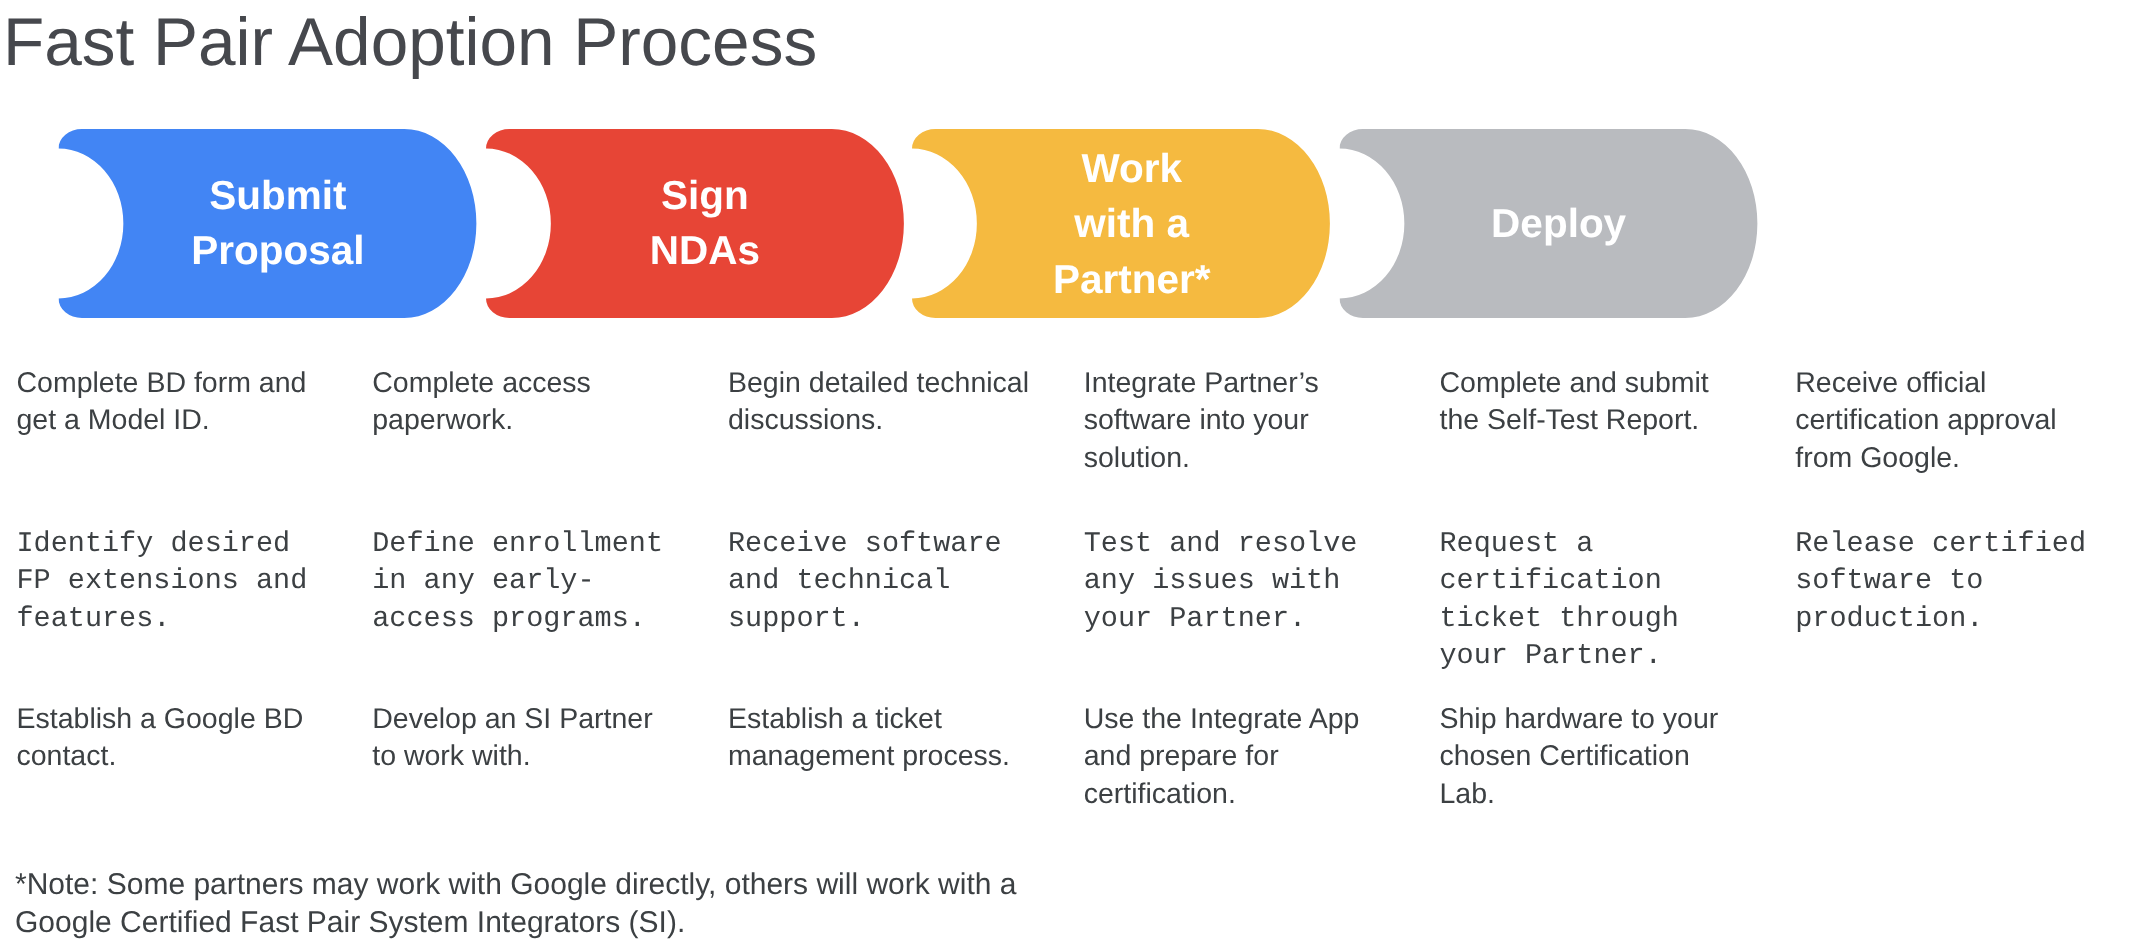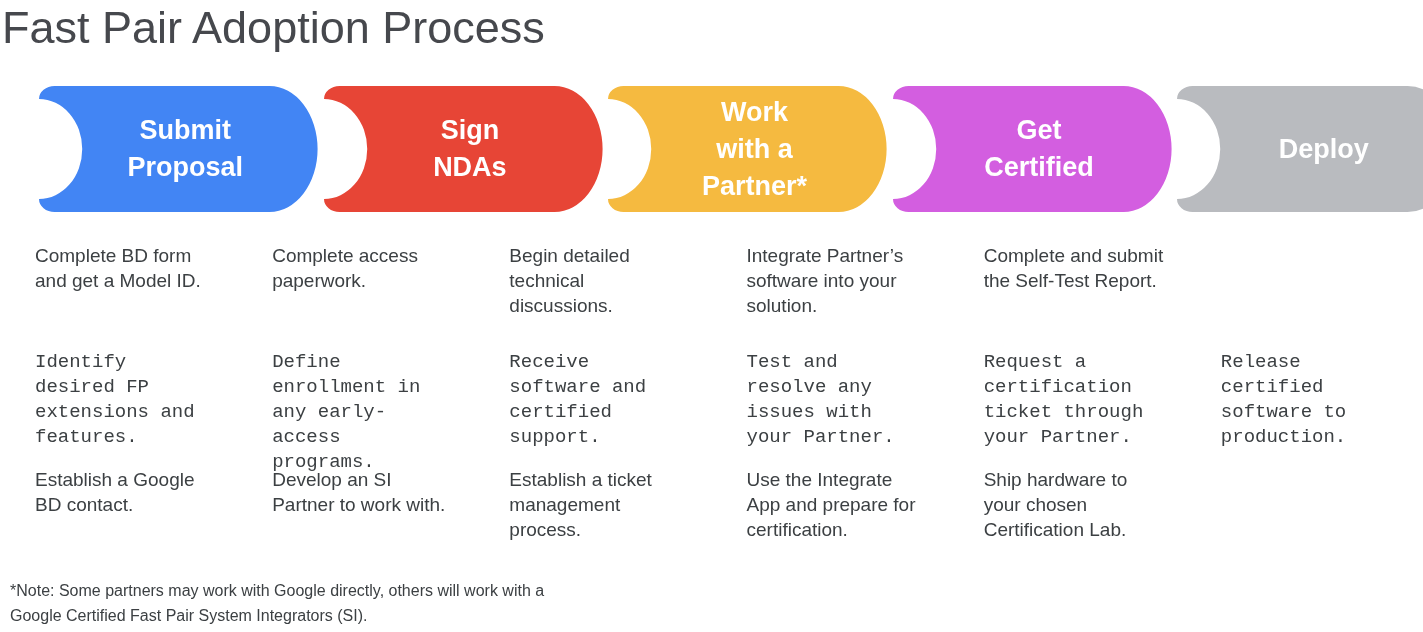--- a/index.html
+++ b/index.html
@@ -32,25 +32,24 @@
     position:absolute; left:0; width:1423px;
     display:grid; grid-template-columns:repeat(6,1fr);
   }
   .row-1 { top:243px; }
   .row-2 { top:350px;font-family:Liberation Mono, monospace; }
   .row-3 { top:467px; }
   .step-cell {
     padding:0 20px 0 11px;
     font-size:19px; line-height:25px; font-weight:400;
     color:#3c4043;
-    margin-left:24px;
   }
   .note {
     position:absolute; top:578px; left:10px;
-    font-size:16px; line-height:25px; color:#3c4043;
+    font-size:20px; line-height:25px; color:#3c4043;
     white-space:pre-line;
   }
 </style>
 </head>
 <body>
 
 <div class="canvas">
 
   <div class="title">Fast Pair Adoption Process</div>
 
@@ -72,45 +71,39 @@
     <div class="stage">
       <svg viewBox="0 0 237 126" preserveAspectRatio="none">
         <path d="M 13 0 L 192 0 A 40 63 0 0 1 192 126 L 13 126 A 13 13 0 0 1 0 113 A 36 50 0 0 0 0 13 A 13 13 0 0 1 13 0 Z" fill="#F5BA40"></path>
       </svg>
       <div class="stage-label">Work
 with a
 Partner*</div>
     </div>
     <div class="stage">
       <svg viewBox="0 0 237 126" preserveAspectRatio="none">
-        <path d="M 13 0 L 192 0 A 40 63 0 0 1 192 126 L 13 126 A 13 13 0 0 1 0 113 A 36 50 0 0 0 0 13 A 13 13 0 0 1 13 0 Z" fill="#D35EE0"></path>
-      </svg>
-      <div class="stage-label">Get
-Certified</div>
-    </div>
-    <div class="stage">
-      <svg viewBox="0 0 237 126" preserveAspectRatio="none">
         <path d="M 13 0 L 192 0 A 40 63 0 0 1 192 126 L 13 126 A 13 13 0 0 1 0 113 A 36 50 0 0 0 0 13 A 13 13 0 0 1 13 0 Z" fill="#B9BBBF"></path>
       </svg>
       <div class="stage-label">Deploy</div>
     </div>
   </div>
 
   <div class="steps-row row-1">
     <div class="step-cell">Complete BD form and get a Model ID.</div>
     <div class="step-cell">Complete access paperwork.</div>
     <div class="step-cell">Begin detailed technical discussions.</div>
     <div class="step-cell">Integrate Partner’s software into your solution.</div>
     <div class="step-cell">Complete and submit the Self-Test Report.</div>
+    <div class="step-cell">Receive official certification approval from Google.</div>
   </div>
 
   <div class="steps-row row-2">
     <div class="step-cell">Identify desired FP extensions and features.</div>
     <div class="step-cell">Define enrollment in any early-access programs.</div>
-    <div class="step-cell">Receive software and certified support.</div>
+    <div class="step-cell">Receive software and technical support.</div>
     <div class="step-cell">Test and resolve any issues with your Partner.</div>
     <div class="step-cell">Request a certification ticket through your Partner.</div>
     <div class="step-cell">Release certified software to production.</div>
   </div>
 
   <div class="steps-row row-3">
     <div class="step-cell">Establish a Google BD contact.</div>
     <div class="step-cell">Develop an SI Partner to work with.</div>
     <div class="step-cell">Establish a ticket management process.</div>
     <div class="step-cell">Use the Integrate App and prepare for certification.</div>

